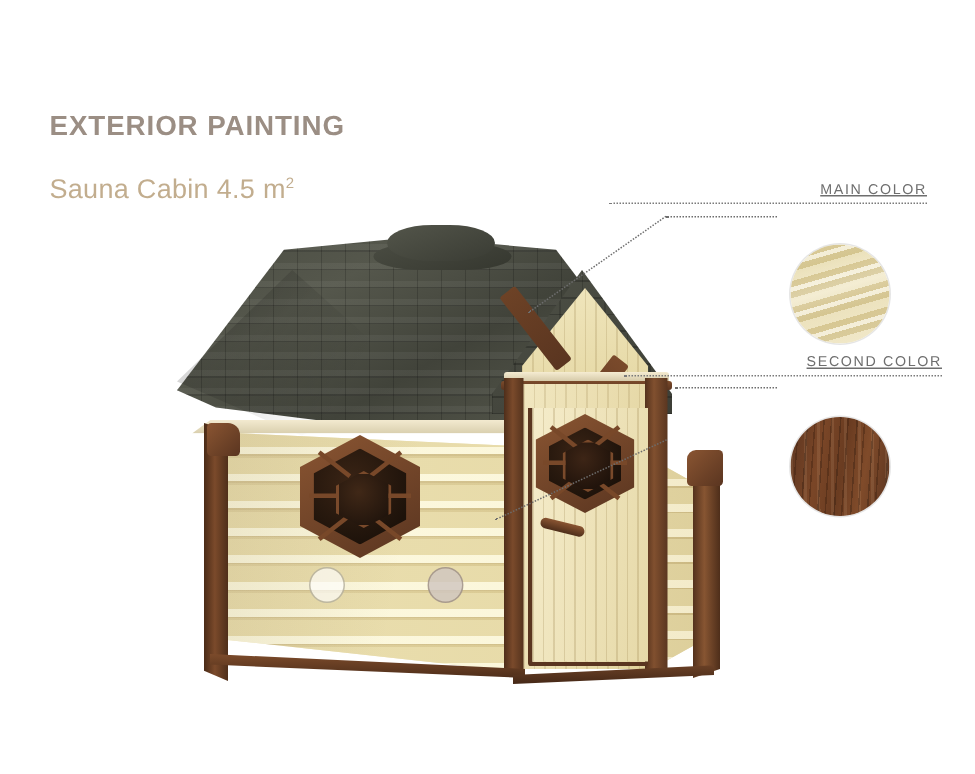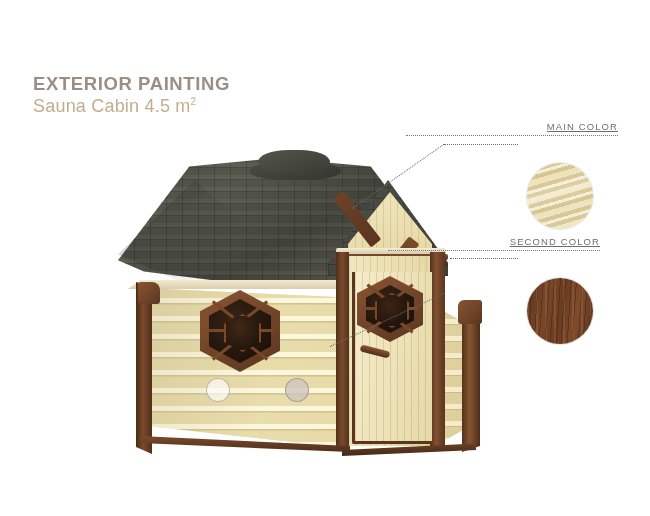--- a/index.html
+++ b/index.html
@@ -12,21 +12,21 @@
   .stage{position:absolute;inset:0;}
 
   
   .title-block{position:absolute;left:33px;top:72px;}
   .title-main{
     font-size:18.5px;font-weight:bold;letter-spacing:.6px;
     color:#9b8e84;line-height:1.25;white-space:nowrap;
   }
   .title-sub{
     font-size:18px;font-weight:normal;letter-spacing:.2px;
-    color:#c2ad8e;line-height:1.3;margin-top:0;white-space:nowrap;
+    color:#c2ad8e;line-height:1.3;margin-top:20px;white-space:nowrap;
   }
   .title-sub sup{font-size:10px;vertical-align:super;}
 
   
   .callout{position:absolute;}
   .callout-label{
     font-size:9.5px;letter-spacing:1.1px;color:#6e6e6e;
     text-align:right;white-space:nowrap;text-decoration:underline;
   }
   .dotted-rule{
@@ -356,19 +356,19 @@
 
   <div class="leader" style="left:330px;top:346px;width:126px;transform:rotate(-25deg);"></div>
   <div class="leader" style="left:450px;top:258px;width:68px;"></div>
 
   <div class="callout" style="left:406px;top:121px;width:212px;">
     <div class="callout-label">MAIN COLOR</div>
     <div class="dotted-rule"></div>
   </div>
   <div class="swatch swatch-main"></div>
 
-  <div class="callout" style="left:388px;top:236px;width:212px;">
+  <div class="callout" style="left:416px;top:236px;width:212px;">
     <div class="callout-label">SECOND COLOR</div>
     <div class="dotted-rule"></div>
   </div>
   <div class="swatch swatch-second"></div>
 
 </div>
 
 </body></html>

